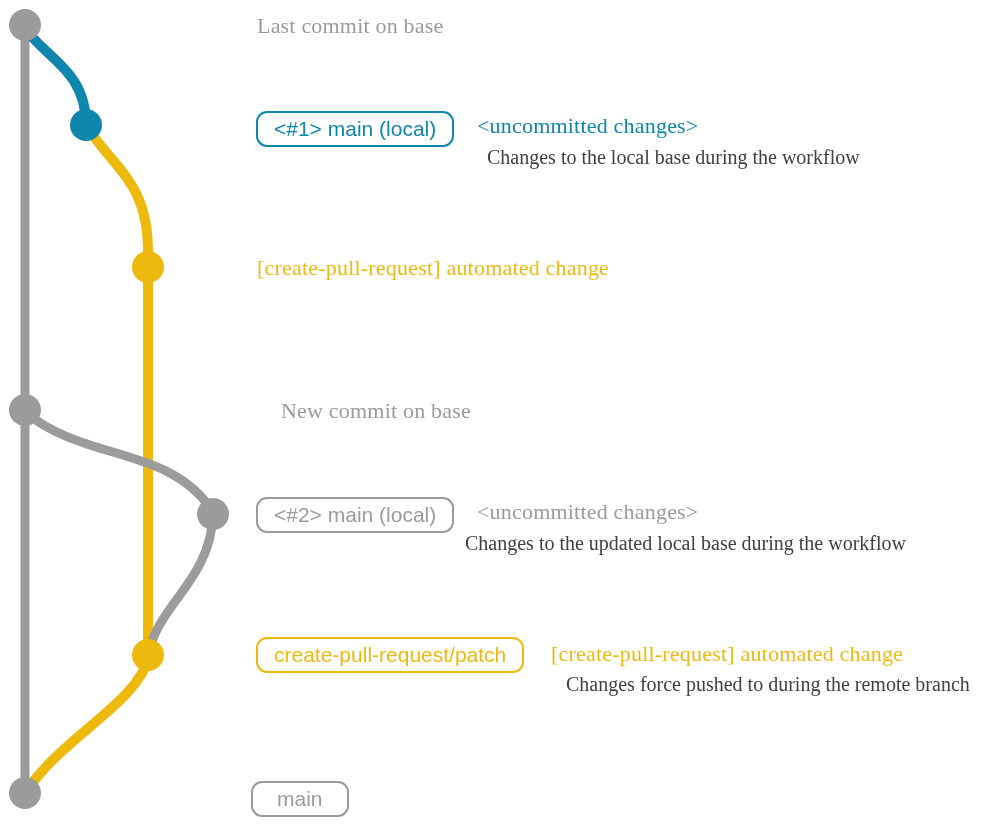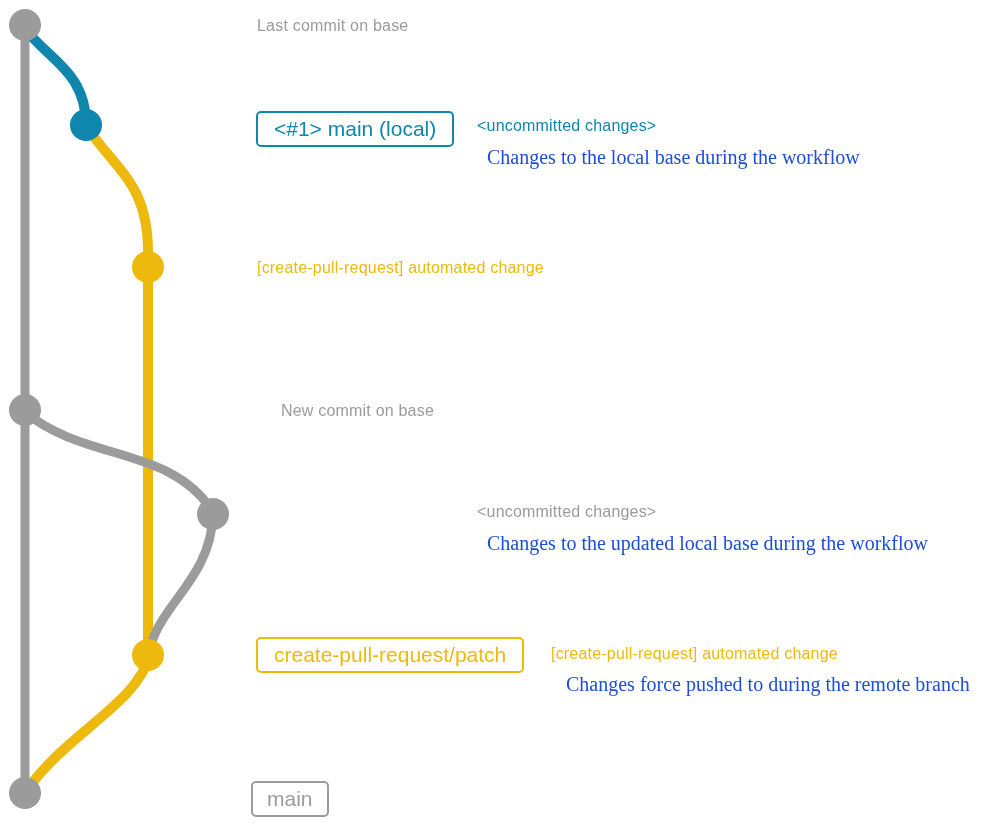--- a/index.html
+++ b/index.html
@@ -8,41 +8,42 @@
     width: 981px;
     height: 827px;
     background: #ffffff;
     overflow: hidden;
     font-family: "Liberation Sans", sans-serif;
   }
   #graph-svg { position: absolute; left: 0; top: 0; }
 
   .title {
     position: absolute;
-    font-size: 16px;
+    font-size: 22px;
     line-height: 23px;
     white-space: nowrap;
     letter-spacing: 0.2px;
+    font-family: Liberation Serif, serif;
   }
   .desc {
     position: absolute;
     font-family: "Liberation Serif", serif;
     font-size: 20px;
     line-height: 22px;
-    color: #1d4ed8;
+    color: #404040;
     white-space: nowrap;
   }
   .badge {
     position: absolute;
     display: inline-flex;
     align-items: center;
     height: 32px;
     padding: 0 16px;
     border: 2px solid;
-    border-radius: 5px;
+    border-radius: 11px;
     font-size: 21px;
     white-space: nowrap;
     background: #ffffff;
   }
   .c-gray   { color: var(--gray);   border-color: var(--gray); }
   .c-blue   { color: var(--blue);   border-color: var(--blue); }
   .c-yellow { color: var(--yellow); border-color: var(--yellow); }
 </style>
 </head>
 <body style="background: rgb(255, 255, 255);">
@@ -70,26 +71,29 @@
   <div class="badge c-blue" style="left:256px; top:111px;">
     <span>&lt;#1&gt; main (local)</span>
   </div>
   <div class="title c-blue" style="left:477px; top:114px;">&lt;uncommitted changes&gt;</div>
   <div class="desc" style="left:487px; top:146px;">Changes to the local base during the workflow</div>
 
   <div class="title c-yellow" style="left:257px; top:256px;">[create-pull-request] automated change</div>
 
   <div class="title c-gray" style="left:257px; top:399px;margin-left:24px;">New commit on base</div>
 
+  <div class="badge c-gray" style="left:256px; top:497px;">
+    <span>&lt;#2&gt; main (local)</span>
+  </div>
   <div class="title c-gray" style="left:477px; top:500px;">&lt;uncommitted changes&gt;</div>
-  <div class="desc" style="left:487px; top:532px;">Changes to the updated local base during the workflow</div>
+  <div class="desc" style="left:465px; top:532px;">Changes to the updated local base during the workflow</div>
 
   <div class="badge c-yellow" style="left:256px; top:637px;">
     <span>create-pull-request/patch</span>
   </div>
   <div class="title c-yellow" style="left:551px; top:642px;">[create-pull-request] automated change</div>
   <div class="desc" style="left:566px; top:673px;">Changes force pushed to during the remote branch</div>
 
-  <div class="badge c-gray" style="left:251px; top:781px; padding:0 14px;">
+  <div class="badge c-gray" style="left:251px; top:781px; padding:0 24px;">
     <span>main</span>
   </div>
 
 </div>
 
 </body></html>

